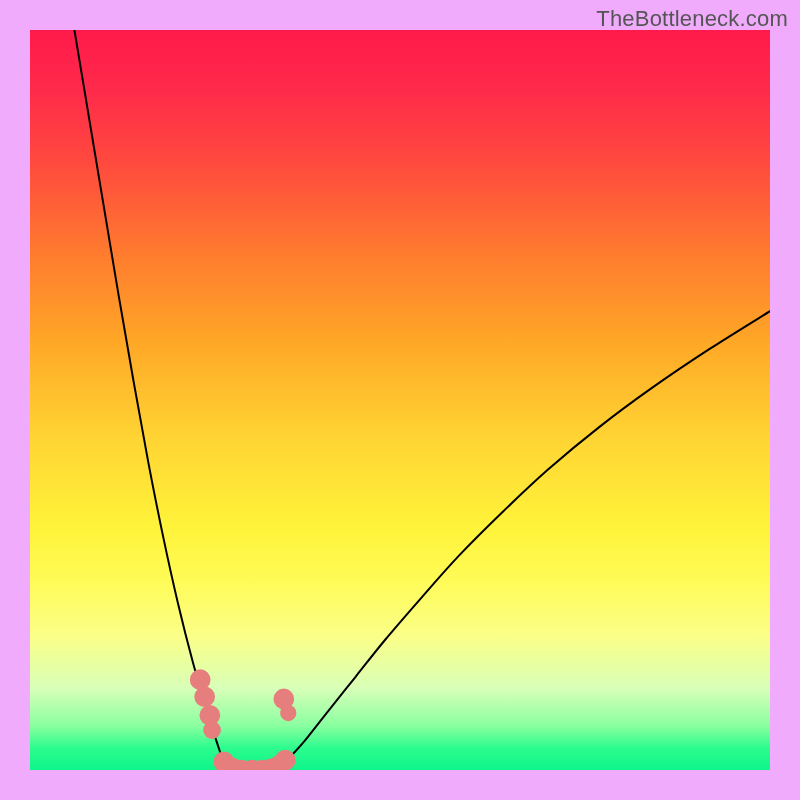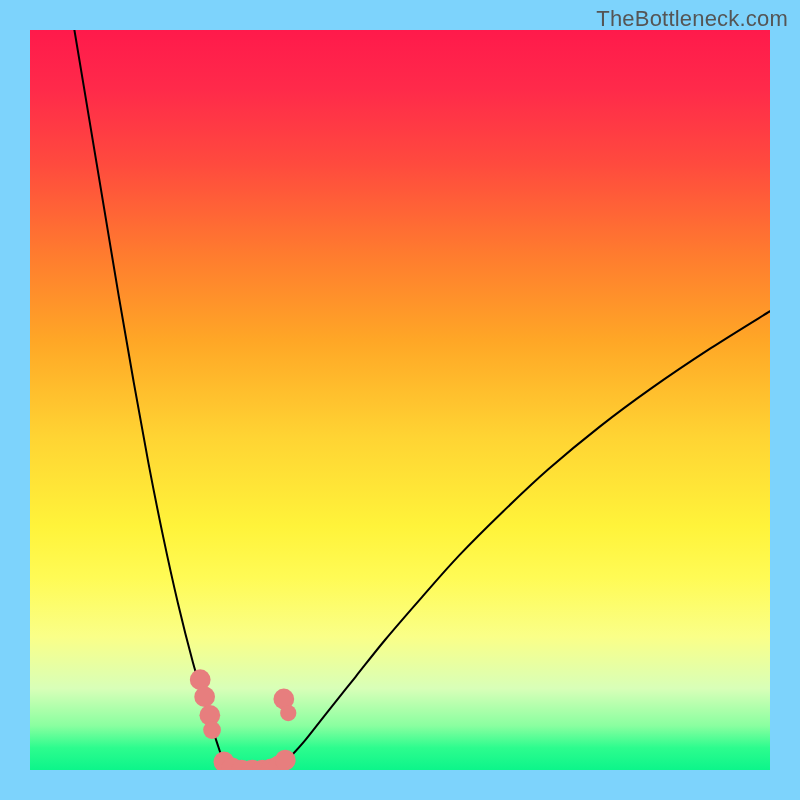--- a/index.html
+++ b/index.html
@@ -10,21 +10,21 @@
     background: #000;
     font-family: Arial, Helvetica, sans-serif;
     overflow: hidden;
   }
   .frame {
     position: absolute;
     left: 0;
     top: 0;
     width: 800px;
     height: 800px;
-    background: #7dd3fc;
+    background: #f0abfc;
   }
   .plot {
     position: absolute;
     left: 30px;
     top: 30px;
     width: 740px;
     height: 740px;
     overflow: hidden;
     background: linear-gradient(
       to bottom,

